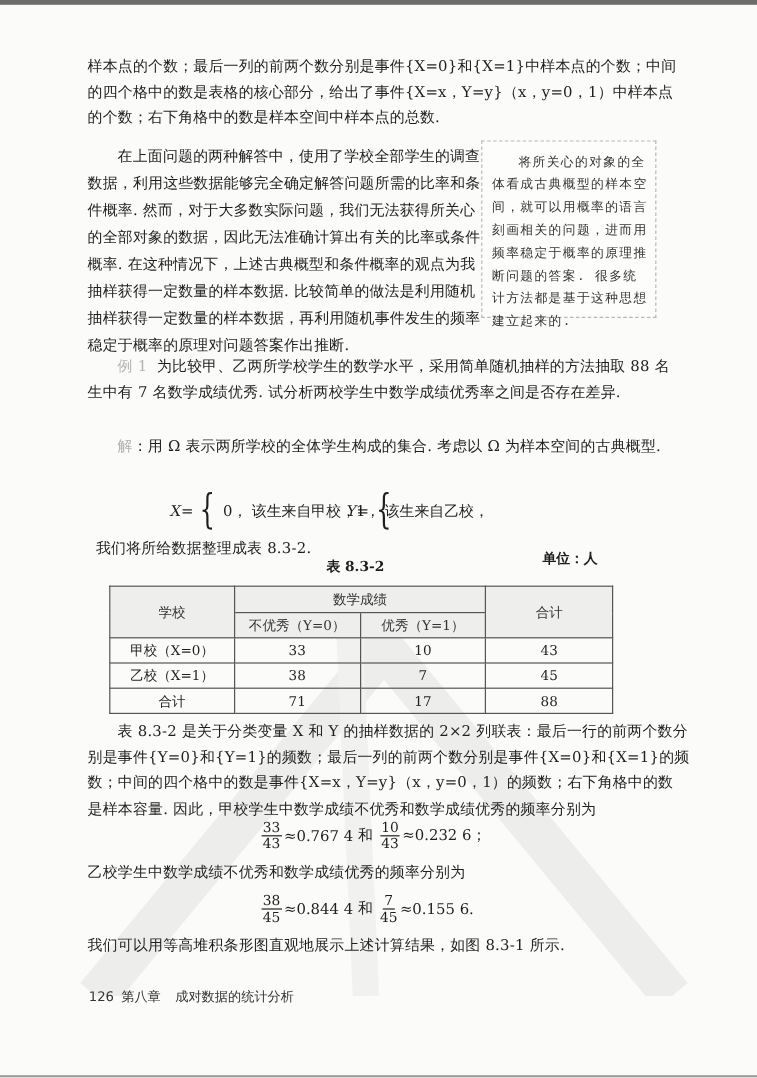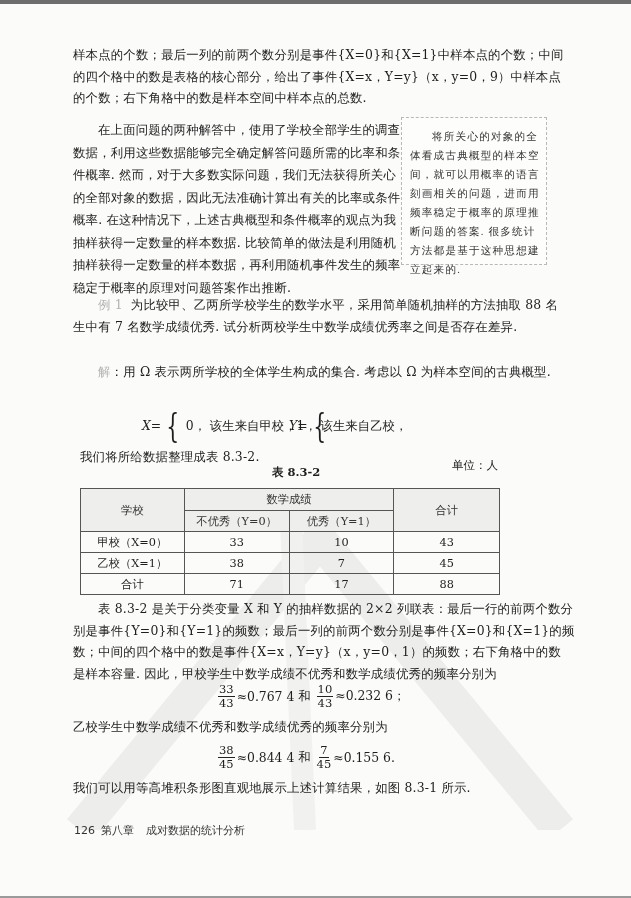--- a/index.html
+++ b/index.html
@@ -15,29 +15,29 @@
     .wm-a { left: 60px; top: 500px; width: 520px; height: 330px; }
     .p {
       position: absolute; left: 73px; font-size: 12.4px; line-height: 21.5px; letter-spacing: 0.2px;
       white-space: nowrap;
     }
     .i { font-style: italic; }
     .sidenote {
       position: absolute; left: 401px; top: 117px; width: 146px; height: 148px;
       border: 1px dashed #b8b8b8; box-sizing: border-box; background: #fdfdfc;
       padding: 9px 5px 0 8px;
-      font-family: Liberation Serif, serif;
+      font-family: Liberation Mono, monospace;
       font-size: 10.6px; line-height: 19px; color: #333; letter-spacing: 1.2px;
       white-space: normal; word-break: break-all; text-indent: 22px;
     }
     .label-faded { color: #b3b3b3; margin-right: 8px; }
     .table-caption { position: absolute; left: 272px; top: 465px; font-size: 11.5px; font-weight: bold; }
-    .table-unit { position: absolute; left: 452px; top: 458px; font-size: 11.5px; font-weight: normal; }
+    .table-unit { position: absolute; left: 452px; top: 458px; font-size: 11.5px; font-weight: bold; }
     table.ct {
-      position: absolute; left: 80px; top: 488px; width: 420px;
+      position: absolute; left: 91px; top: 488px; width: 420px;
       border-collapse: collapse; font-size: 11.3px; text-align: center;
     }
     table.ct td { border: 1px solid #555; padding: 0; height: 20px; }
     table.ct td.h { background: #eeeeec; color: #333; }
     .formula { position: absolute; font-size: 12.4px; white-space: nowrap; display: flex; align-items: center; }
     .frac { display: inline-flex; flex-direction: column; align-items: center; margin: 0 2px; font-size: 11.5px; line-height: 13px; }
     .frac .num { border-bottom: 1px solid #222; padding: 0 1px; }
     .footer { position: absolute; left: 74px; top: 823px; font-size: 11px; font-family: "DejaVu Sans", "Liberation Sans", sans-serif; color: #333; }
     .footer .pg { margin-right: 6px; }
     .footer .chap { margin-right: 12px; margin-top: 24px; }
@@ -51,21 +51,21 @@
 
 <div class="top-band"></div>
 
 <svg class="watermark wm-a" viewBox="0 0 520 330">
   <path d="M20 330 L260 40 L500 330" fill="none" stroke="#ededeb" stroke-width="34"></path>
   <path d="M230 0 L245 330" fill="none" stroke="#f1f1ef" stroke-width="22"></path>
 </svg>
 
 <div class="p" style="top:44px;">
   <div>样本点的个数；最后一列的前两个数分别是事件{X=0}和{X=1}中样本点的个数；中间</div>
-  <div>的四个格中的数是表格的核心部分，给出了事件{X=x，Y=y}（x，y=0，9）中样本点</div>
+  <div>的四个格中的数是表格的核心部分，给出了事件{X=x，Y=y}（x，y=0，1）中样本点</div>
   <div>的个数；右下角格中的数是样本空间中样本点的总数.</div>
 </div>
 
 <div class="p" style="top:119px; line-height:22.5px;">
   <div style="padding-left:25px;">在上面问题的两种解答中，使用了学校全部学生的调查</div>
   <div>数据，利用这些数据能够完全确定解答问题所需的比率和条</div>
   <div>件概率. 然而，对于大多数实际问题，我们无法获得所关心</div>
   <div>的全部对象的数据，因此无法准确计算出有关的比率或条件</div>
   <div>概率. 在这种情况下，上述古典概型和条件概率的观点为我</div>
   <div>抽样获得一定数量的样本数据. 比较简单的做法是利用随机</div>

